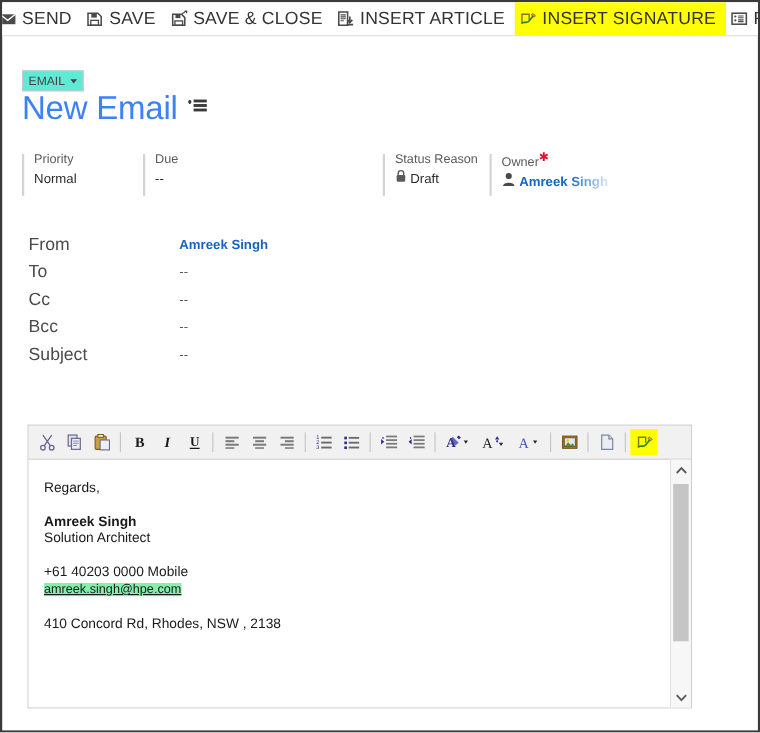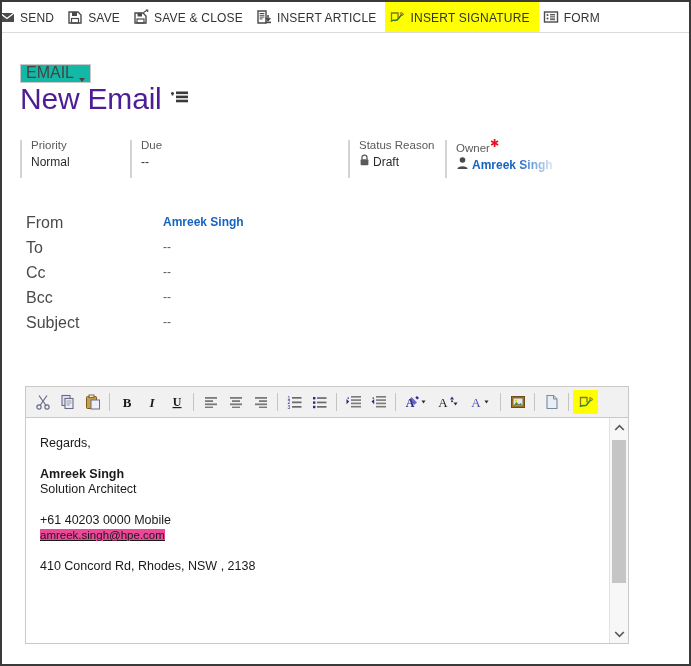--- a/index.html
+++ b/index.html
@@ -27,21 +27,21 @@
   
   .command-bar {
     position: absolute;
     left: 0; top: 0;
     width: 687px;
     height: 30px;
     background: #ffffff;
     border-bottom: 1px solid #dcdcdc;
     display: flex;
     align-items: center;
-    font-size: 12px;
+    font-size: 16px;
     letter-spacing: .2px;
     color: #333333;
     white-space: nowrap;
   }
   .cmd {
     display: flex;
     align-items: center;
     height: 30px;
     padding: 0 9px 0 4px;
     gap: 5px;
@@ -51,47 +51,47 @@
   .cmd .cmd-label { line-height: 1; padding-top: 1px; }
   .cmd.highlight { background: #ffff00; }
   .cmd-ico { display: inline-block; width: 16px; height: 16px; flex: 0 0 16px; }
   .cmd-ico svg { display: block; }
 
   
   .entity-pill {
     position: absolute;
     left: 18px; top: 62px;
     border: 1px solid #c8c8c8;
-    background: #14b8a6;
+    background: #5eead4;
     height: 17px;
     padding: 0 5px;
     display: flex;
-    align-items: flex-end;
+    align-items: center;
     gap: 5px;
-    font-size: 16px;
+    font-size: 11px;
     color: #444;
     cursor: pointer;
   }
   .pill-caret {
     width: 0; height: 0;
     border-left: 3.5px solid transparent;
     border-right: 3.5px solid transparent;
     border-top: 4.5px solid #444;
   }
   .title-row {
     position: absolute;
     left: 18px; top: 82px;
     display: flex;
     align-items: flex-end;
     gap: 9px;
   }
   .page-title {
     font-size: 30px;
     font-weight: 300;
-    color: #4c1d95;
+    color: #3b82f6;
     line-height: 1;
     letter-spacing: -.2px;
   }
   .title-formsel { margin-bottom: 6px; cursor: pointer; }
 
   
   .header-strip {
     position: absolute;
     left: 18px; top: 136px;
     width: 655px;
@@ -204,21 +204,21 @@
     font-family: "Liberation Sans", sans-serif;
     font-size: 12.5px;
     color: #1a1a1a;
     line-height: 15px;
   }
   .sig-block { margin-bottom: 16px; }
   .sig-line { white-space: nowrap; }
   .sig-line.bold { font-weight: bold; }
   .sig-mail {
     color: #1a1a1a;
-    background: #ec4899;
+    background: #86efac;
     text-decoration: underline;
     font-size: 11.5px;
     cursor: pointer;
   }
 
   
   .vscroll {
     position: absolute;
     right: 0; top: 0;
     width: 19px; height: 225px;

